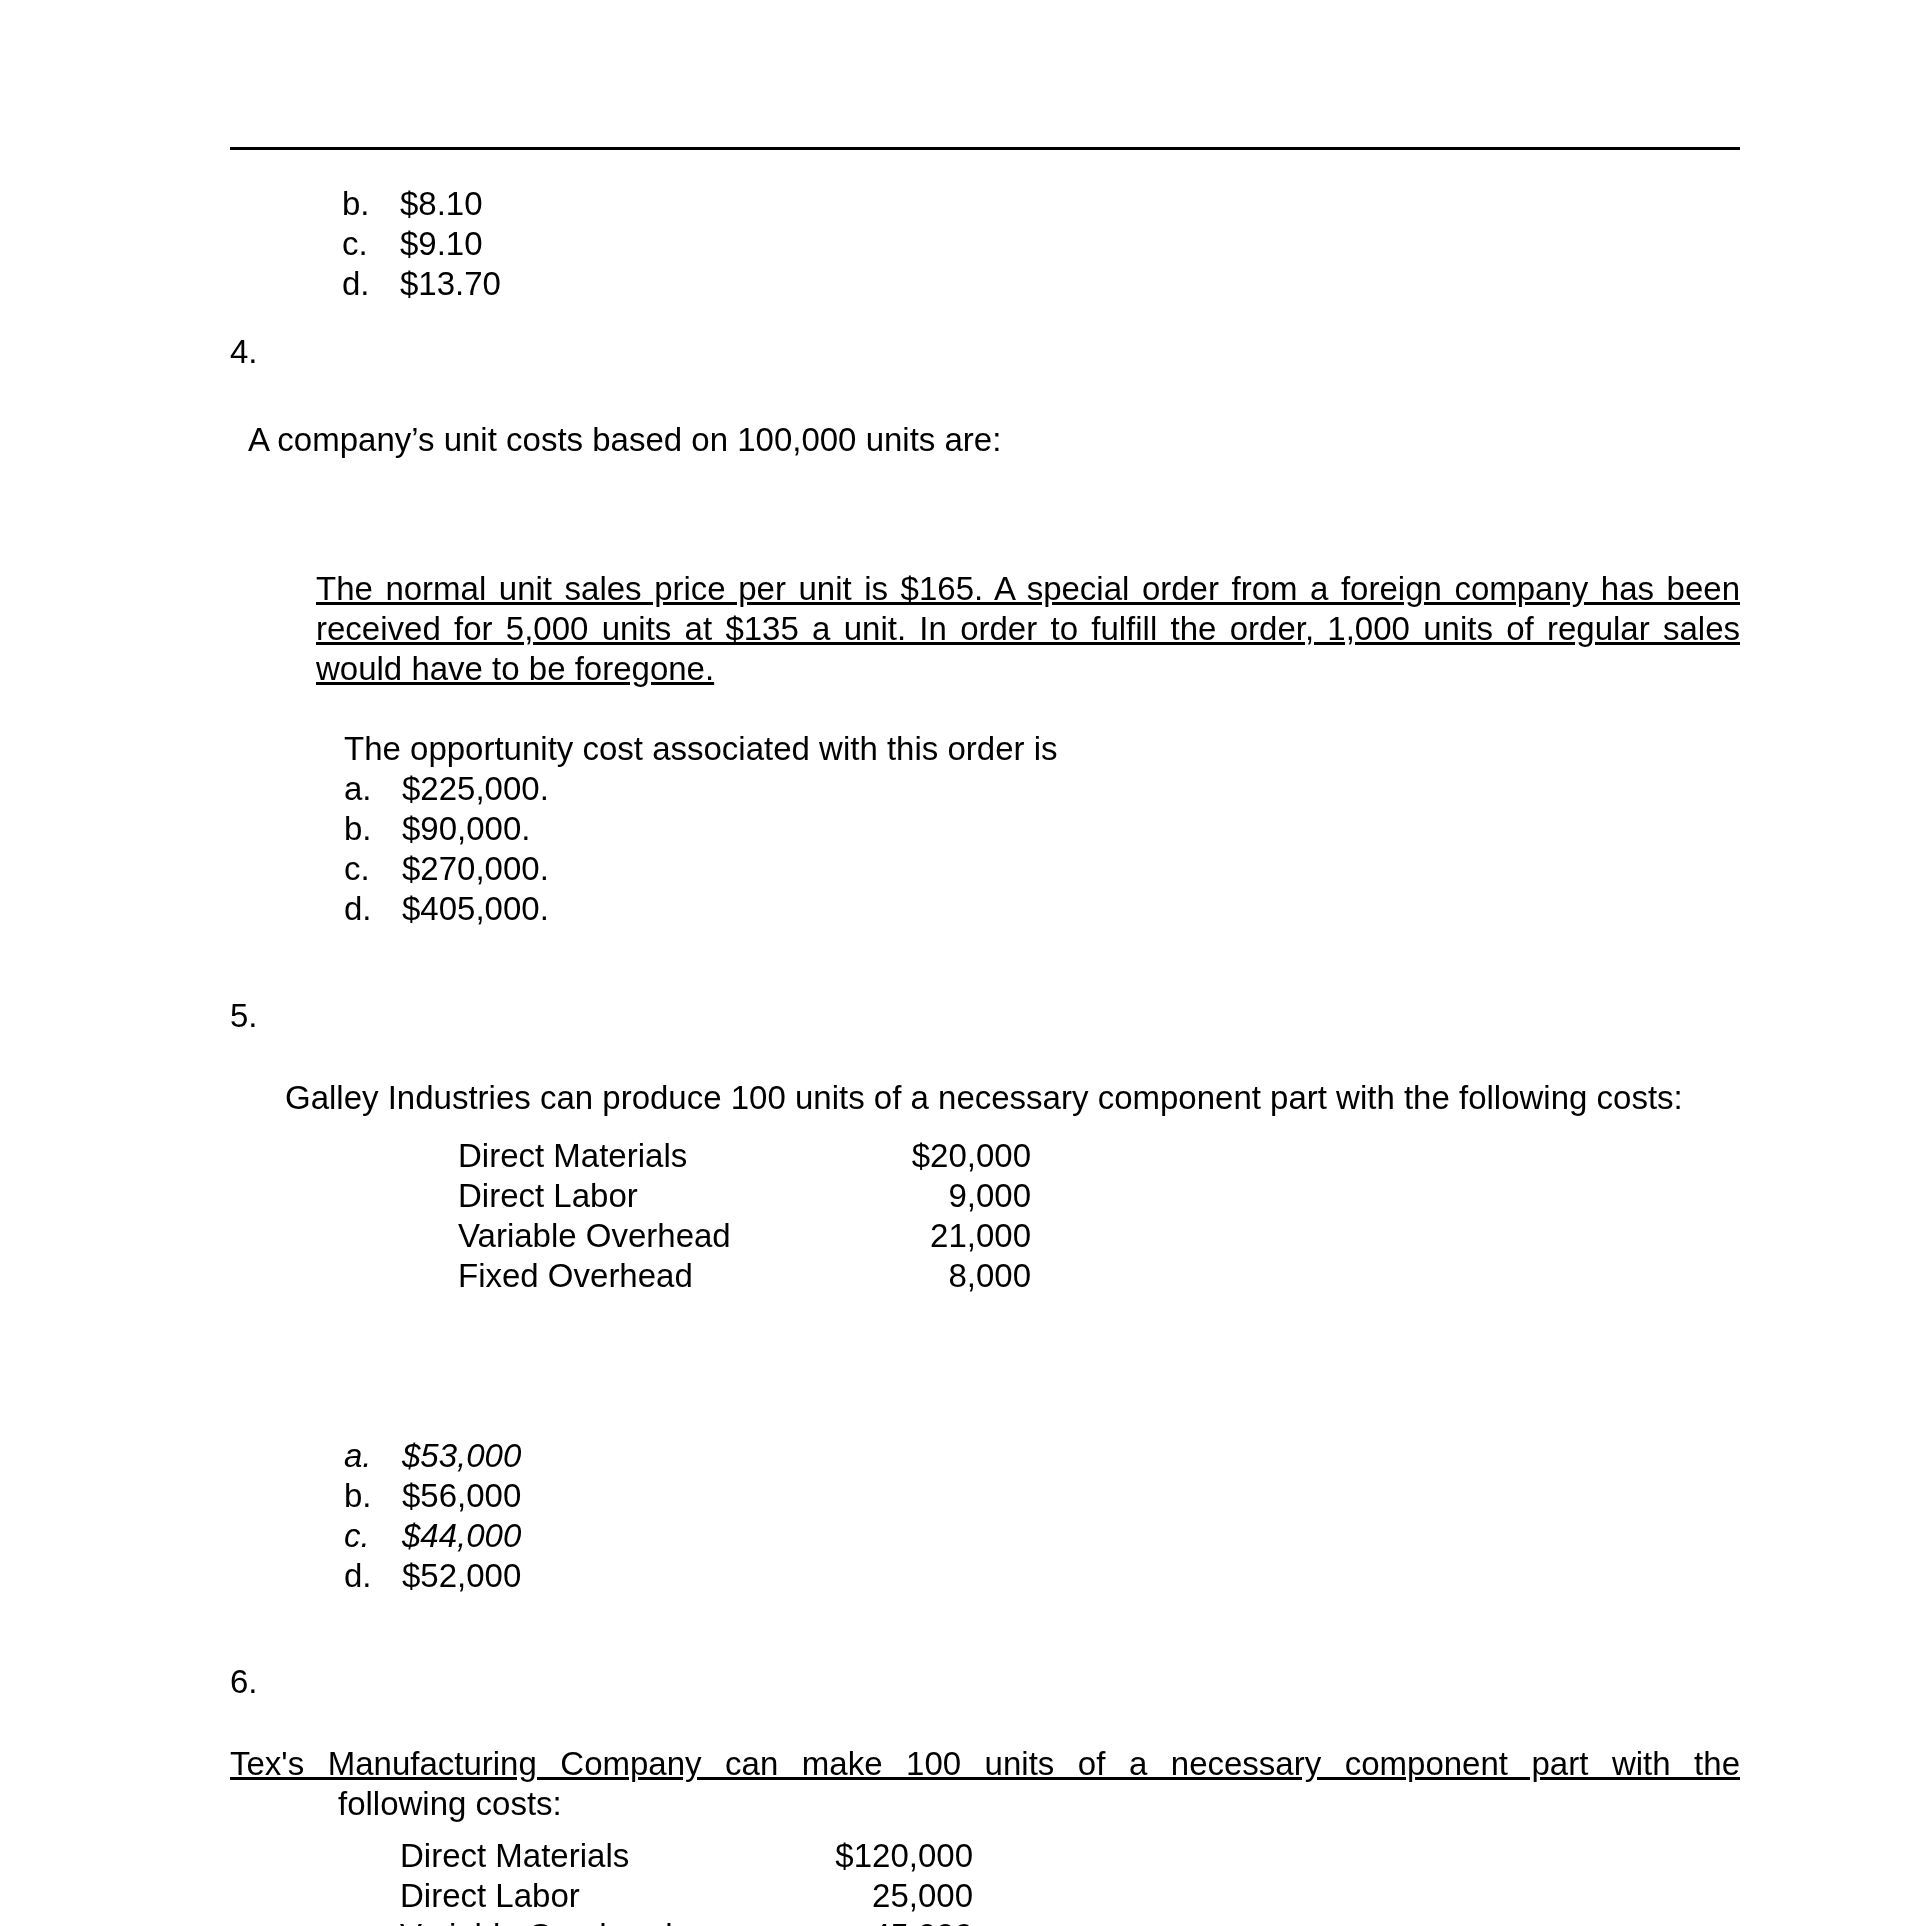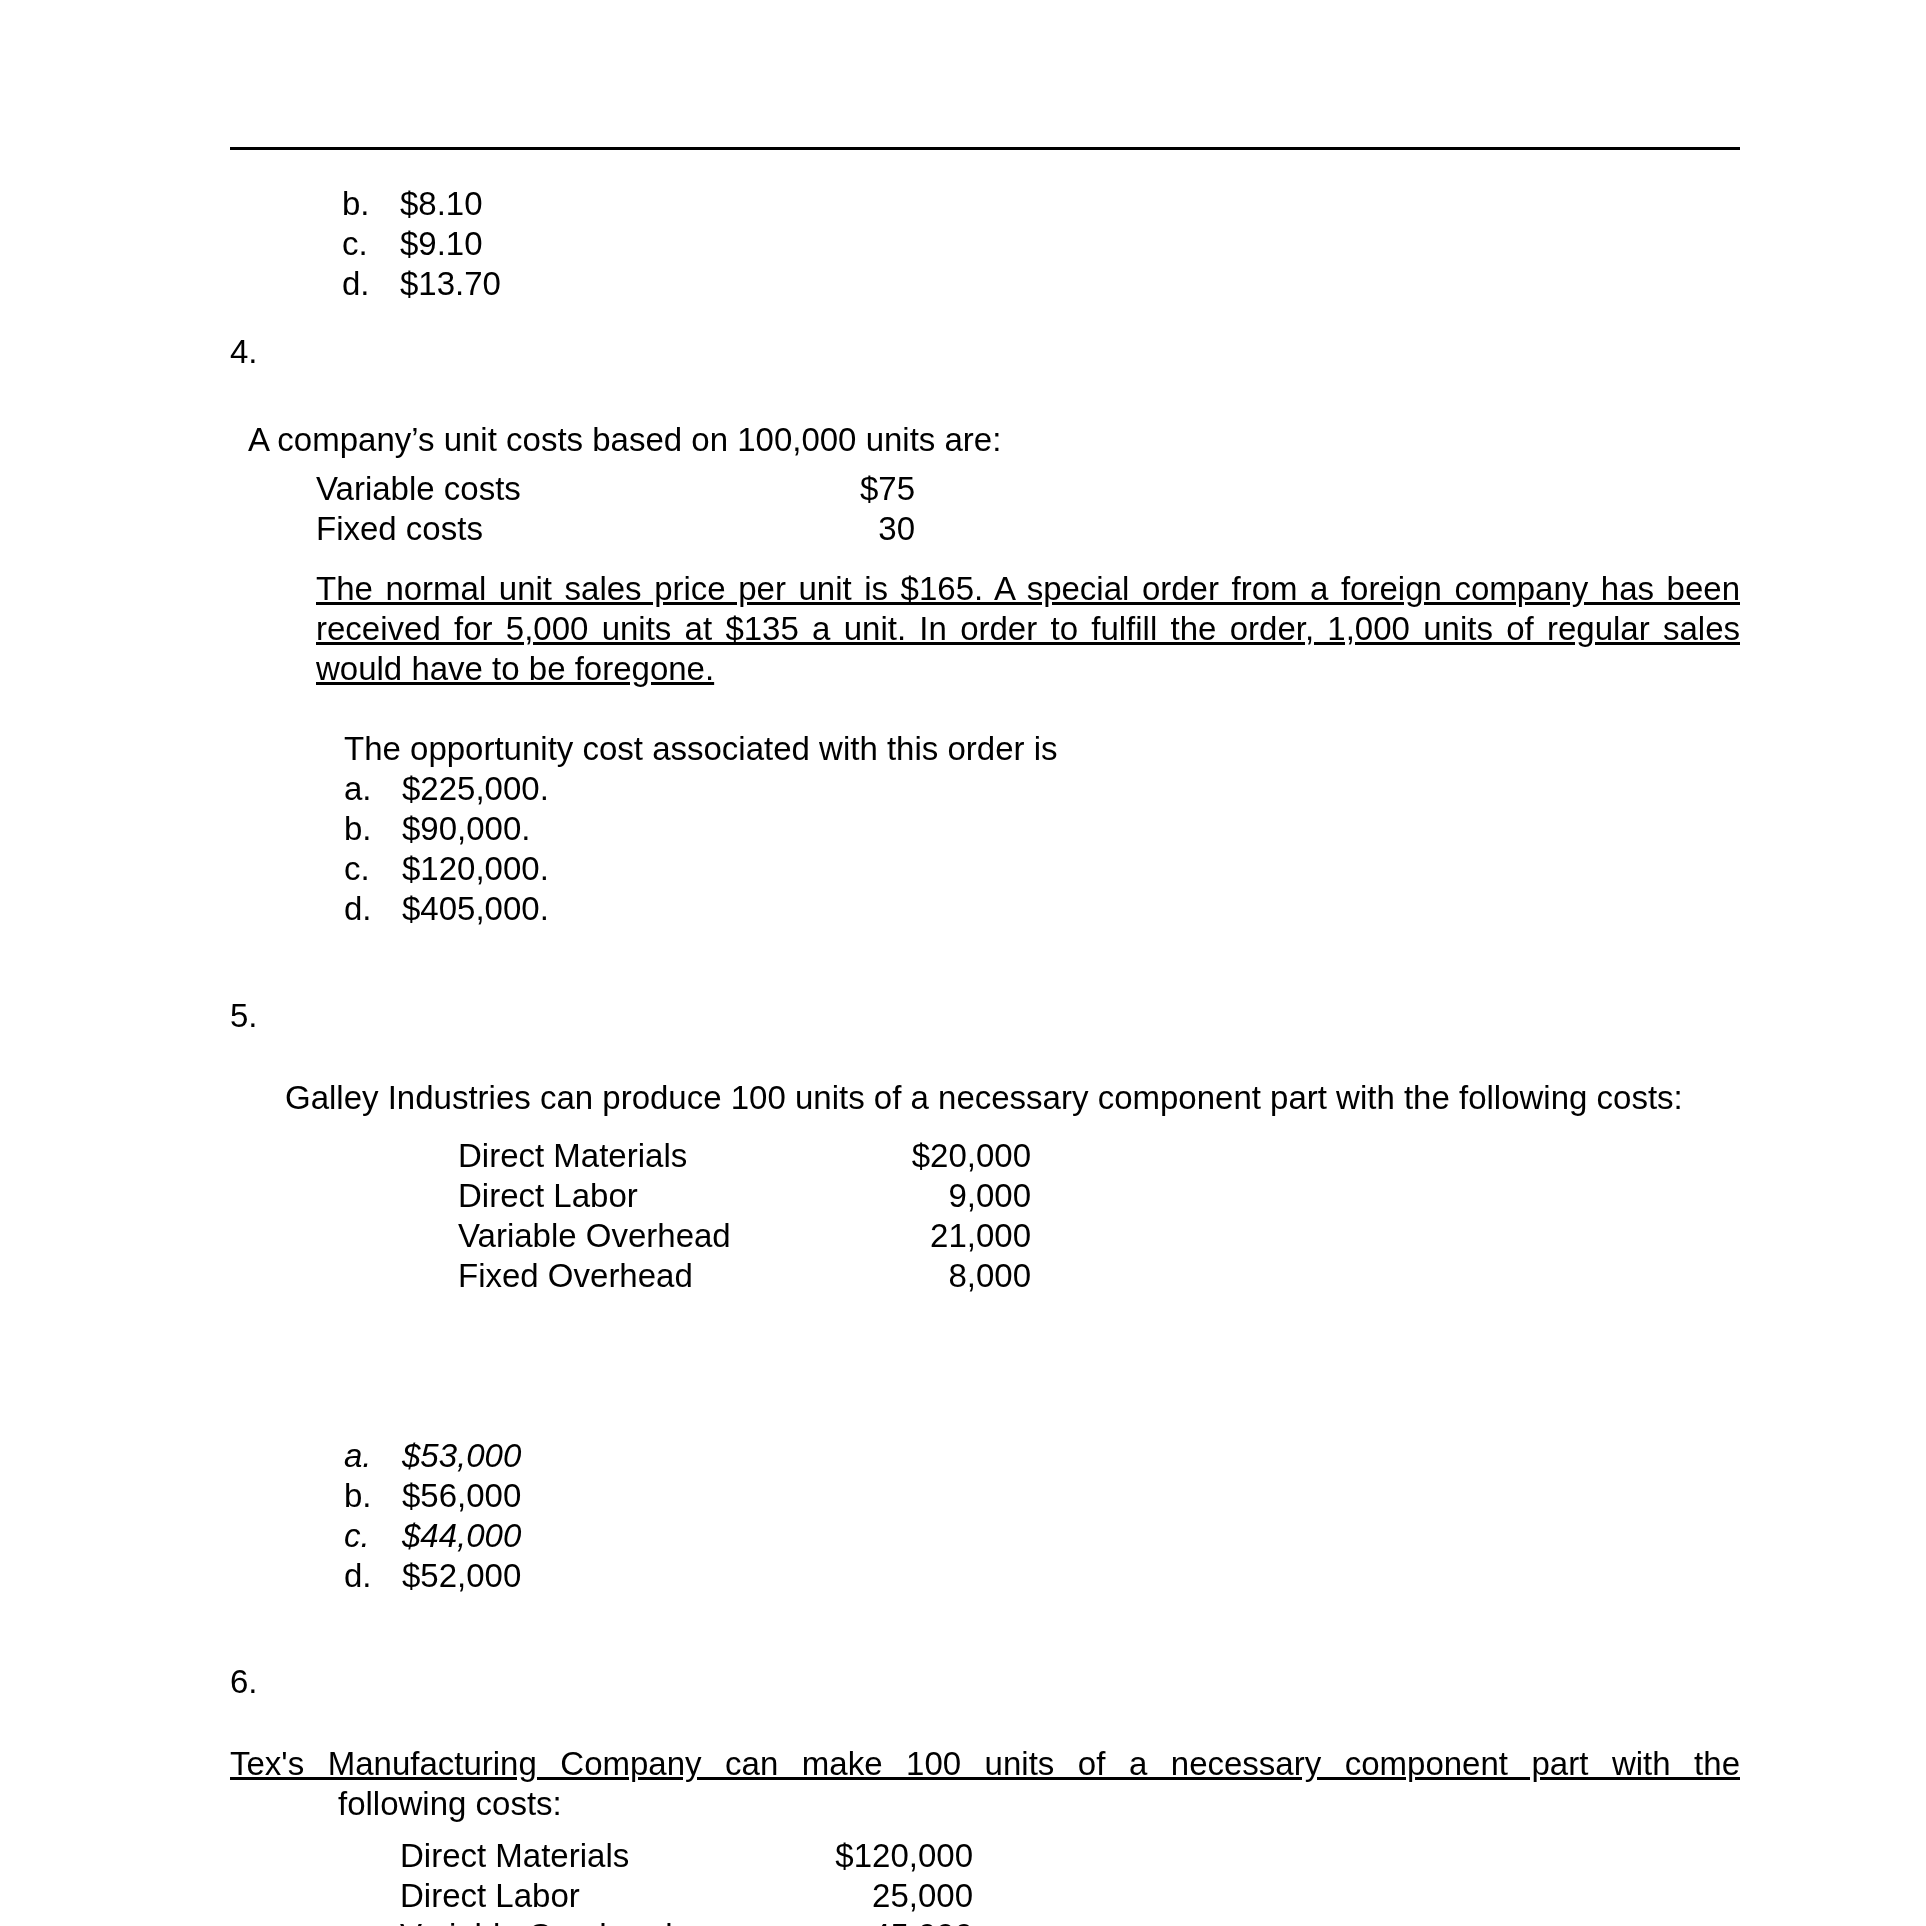--- a/index.html
+++ b/index.html
@@ -28,42 +28,32 @@
   <div class="opt" style="left:342px; top:224px;">
     <span class="letter">c.</span><span>$9.10</span>
   </div>
   <div class="opt" style="left:342px; top:264px;">
     <span class="letter">d.</span><span>$13.70</span>
   </div>
 
   <div class="t" style="left:230px; top:332px;">4.</div>
   <div class="t" style="left:248px; top:412px;margin-top:8px;">A company’s unit costs based on 100,000 units are:</div>
 
-  <div class="cost-table" style="left:316px; top:469px; width:599px;">
-    <div class="cost-row">
-      <span>Variable costs</span>
-      <span class="val">$75</span>
-    </div>
-    <div class="cost-row">
-      <span>Fixed costs</span>
-      <span class="val">30</span>
-    </div>
-  </div>
 
   <div class="para" style="left:316px; top:569px; width:1424px;">The normal unit sales price per unit is $165. A special order from a foreign company has been received for 5,000 units at $135 a unit. In order to fulfill the order, 1,000 units of regular sales would have to be foregone.</div>
 
   <div class="t" style="left:344px; top:729px;">The opportunity cost associated with this order is</div>
   <div class="opt" style="left:344px; top:769px;">
     <span class="letter">a.</span><span>$225,000.</span>
   </div>
   <div class="opt" style="left:344px; top:809px;">
     <span class="letter">b.</span><span>$90,000.</span>
   </div>
   <div class="opt" style="left:344px; top:849px;">
-    <span class="letter">c.</span><span>$120,000.</span>
+    <span class="letter">c.</span><span>$270,000.</span>
   </div>
   <div class="opt" style="left:344px; top:889px;">
     <span class="letter">d.</span><span>$405,000.</span>
   </div>
 
   <div class="t" style="left:230px; top:996px;">5.</div>
   <div class="t" style="left:246px; top:1078px;margin-left:39px;">Galley Industries can produce 100 units of a necessary component part with the following costs:</div>
 
   <div class="cost-table" style="left:458px; top:1136px; width:573px;">
     <div class="cost-row">

